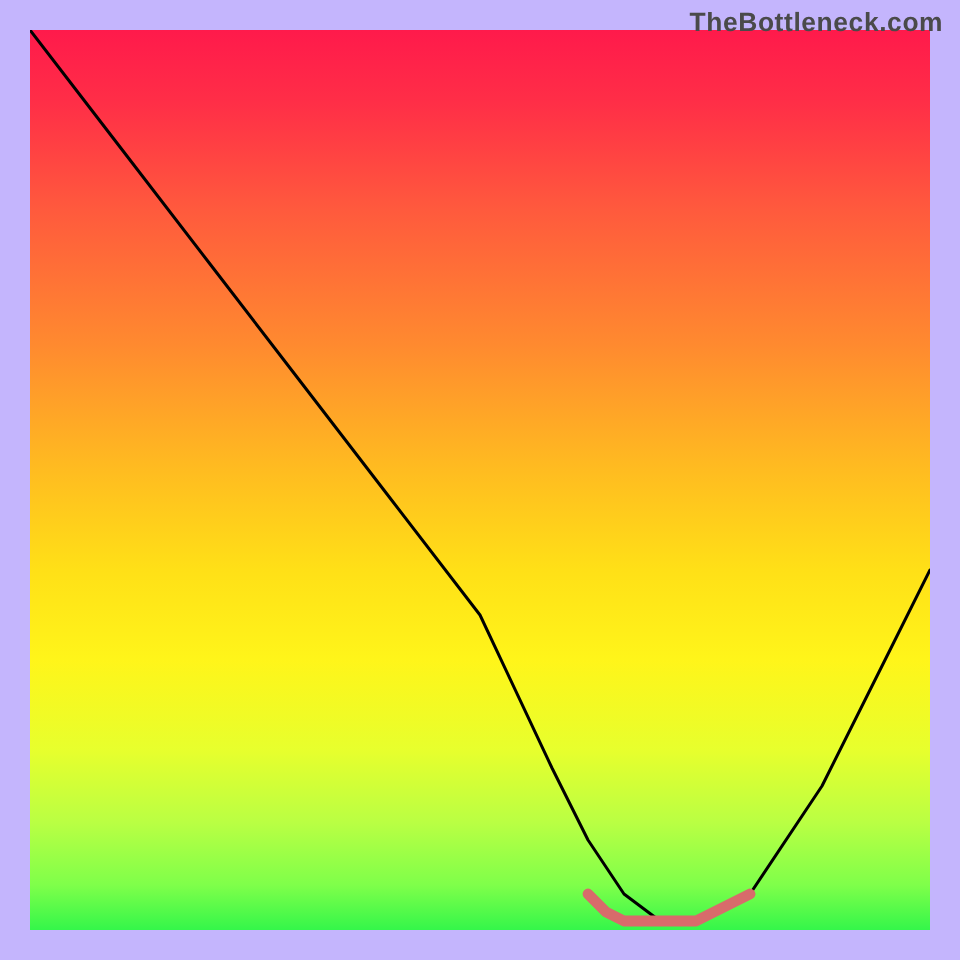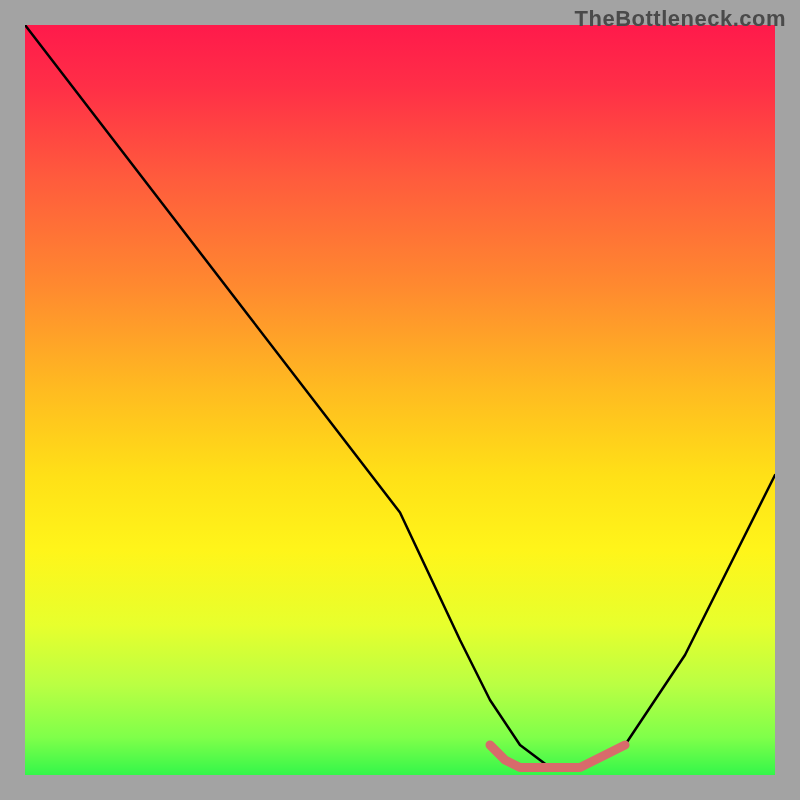--- a/index.html
+++ b/index.html
@@ -8,21 +8,21 @@
     width: 800px;
     height: 800px;
     background: #000;
     font-family: Arial, Helvetica, sans-serif;
     overflow: hidden;
   }
   .stage {
     position: relative;
     width: 800px;
     height: 800px;
-    background: #a3a3a3;
+    background: #c4b5fd;
   }
   .watermark {
     position: absolute;
     top: 6px;
     right: 14px;
     color: #4a4a4a;
     font-size: 22px;
     font-weight: 600;
     letter-spacing: 0.5px;
     z-index: 4;

